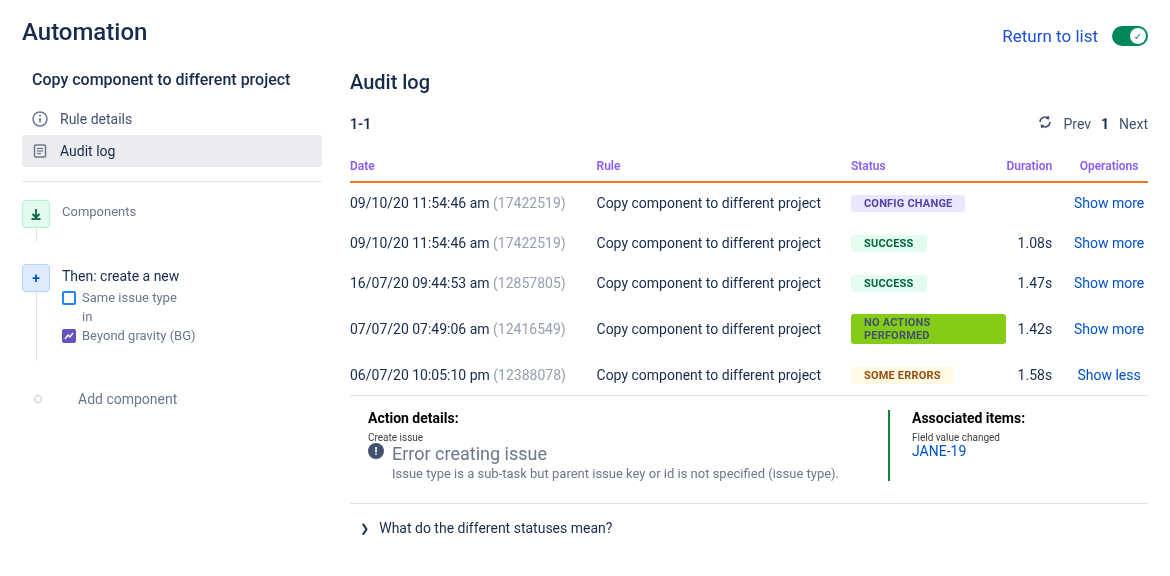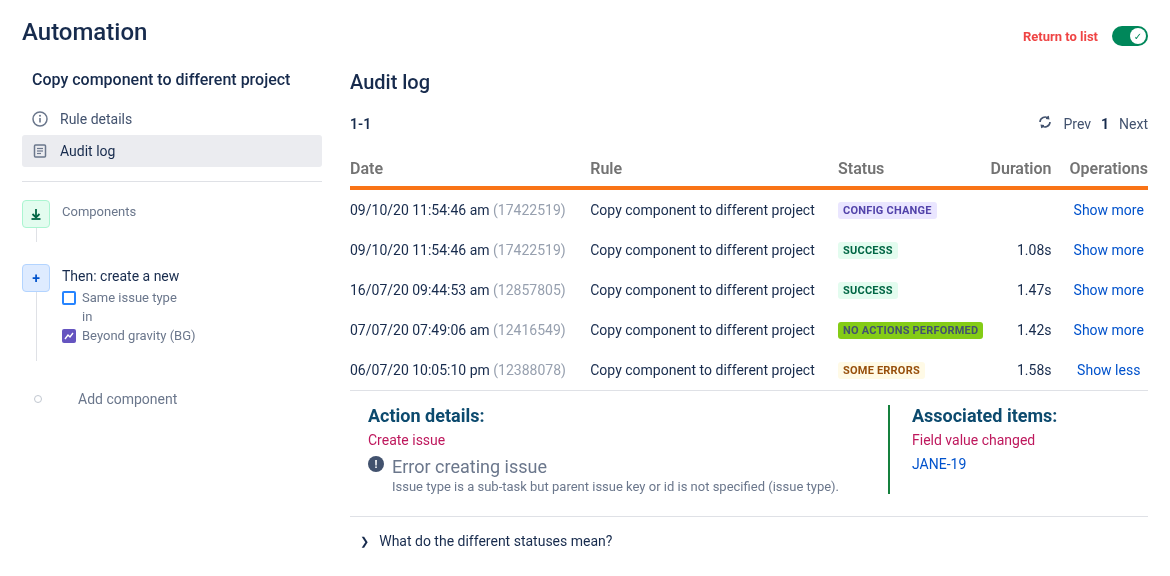--- a/index.html
+++ b/index.html
@@ -14,21 +14,21 @@
   }
   .container { padding: 18px 22px; }
   .header {
     display: flex;
     justify-content: space-between;
     align-items: flex-end;
     margin-bottom: 24px;
   }
   .page-title { font-size: 24px; font-weight: 500; color: #172B4D; }
   .header-right { display: flex; align-items: center; gap: 14px; }
-  .return-link { color: #ef4444; font-size: 13px; font-weight: 700; cursor: pointer; }
+  .return-link { color: #1d4ed8; font-size: 17px; font-weight: 400; cursor: pointer; }
   .toggle {
     width: 36px; height: 20px; background: #00875A; border-radius: 10px;
     position: relative; cursor: pointer;
   }
   .toggle::after {
     content: "✓"; position: absolute; right: 2px; top: 2px;
     width: 16px; height: 16px; background: #fff; border-radius: 50%;
     font-size: 10px; color: #00875A; display: flex; align-items: center; justify-content: center;
   }
   .body { display: flex; gap: 28px; }
@@ -69,47 +69,47 @@
   .table-header-row {
     display: flex; justify-content: space-between; align-items: center;
     margin-bottom: 18px; font-size: 14px;
   }
   .pagination { display: flex; align-items: center; gap: 10px; color: #42526E; }
   .pag-link { cursor: pointer; }
   .pag-cur { font-weight: 700; color: #172B4D; }
   .refresh-icon { cursor: pointer; }
   table { width: 100%; border-collapse: collapse; }
   th {
-    text-align: left; font-size: 16px; font-weight: 600; color: #737373;
-    padding: 8px 0; border-bottom: 4px solid #f97316;
+    text-align: left; font-size: 12px; font-weight: 600; color: #8b5cf6;
+    padding: 8px 0; border-bottom: 2px solid #f97316;
   }
   td { padding: 11px 0; font-size: 14px; color: #172B4D; vertical-align: middle;}
   .col-date { width: 248px; }
   .col-rule { width: 256px; }
   .col-status { width: 156px; }
   .col-dur { width: 60px; text-align: right; padding-right: 18px;}
   .col-ops { width: 78px; text-align: right; }
   .entry-id { color: #97A0AF; }
   .badge {
-    display: inline-block; padding: 2px 5px; border-radius: 3px;
+    display: inline-block; padding: 2px 13px; border-radius: 3px;
     font-size: 11px; font-weight: 700; letter-spacing: 0.2px;
   }
   .badge.config { background: #EAE6FF; color: #5243AA; }
   .badge.success { background: #E3FCEF; color: #006644; }
   .badge.noaction { background: #84cc16; color: #42526E; }
   .badge.errors { background: #FFFAE6; color: #974F0C; }
   .op-link { color: #0052CC; cursor: pointer; }
   .detail-panel {
     border-top: 1px solid #DFE1E6; border-bottom: 1px solid #DFE1E6;
     padding: 14px 0 22px 14px; display: flex;
   }
   .detail-left { flex: 1; padding-left: 4px; }
   .detail-right { width: 260px; border-left: 2px solid #15803d; padding-left: 22px; }
-  .detail-heading { font-size: 18px; font-weight: 700; color: #0c4a6e; margin-bottom: 6px; }
-  .detail-sub { font-size: 14px; color: #be185d; margin-bottom: 8px; }
+  .detail-heading { font-size: 14px; font-weight: 700; color: #000000; margin-bottom: 6px; }
+  .detail-sub { font-size: 10px; color: #404040; }
   .err-row { display: flex; gap: 8px; align-items: flex-start; }
   .err-icon {
     width: 16px; height: 16px; background: #42526E; color: #fff; border-radius: 50%;
     font-size: 11px; display: flex; align-items: center; justify-content: center;
     flex-shrink: 0; font-weight:700;
   }
   .err-text { font-size: 18px; color: #6B778C; }
   .err-detail { font-size: 13px; color: #6B778C; margin-top: 2px; margin-left: 24px; }
   .assoc-link { color: #0052CC; font-size: 14px; cursor: pointer; }
   .statuses-q {

